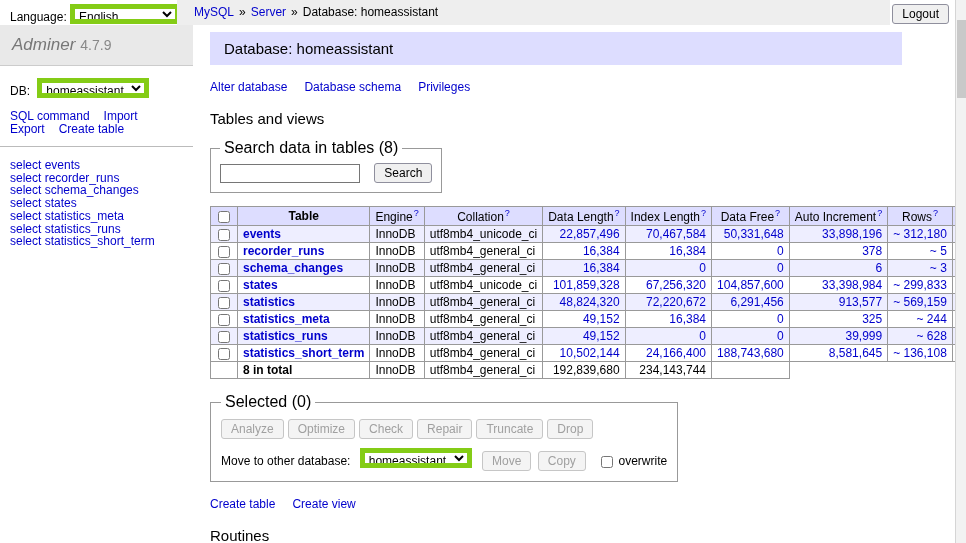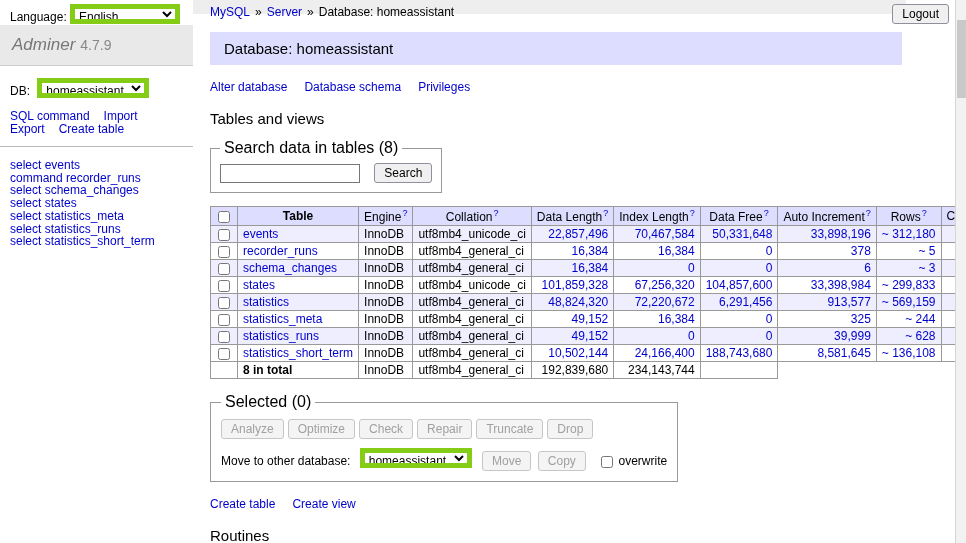--- a/index.html
+++ b/index.html
@@ -15,21 +15,21 @@
     background: #f0f0f0; border: 1px solid #8f8f9d; border-radius: 3px;
     padding: 2px 9px; color: #000; cursor: pointer;
   }
   button:disabled { color: #a0a0a0; border-color: #c6c6c6; background: #f4f4f4; }
   select { border: 5px solid #84cc16; background: #fff; height: 20px; }
 
   
   .lang-bar { position: absolute; left: 0; top: 0; width: 193px; height: 25px; padding: 4px 0 0 10px; background: #fff; }
   .lang-bar select { width: 110px; }
   .breadcrumb {
-    position: absolute; left: 193px; top: 0; width: 713px; height: 14px;
+    position: absolute; left: 177px; top: 0; width: 713px; height: 25px;
     background: #eee; line-height: 25px; padding-left: 17px; white-space: nowrap;
   }
   .breadcrumb .sep { color: #000; margin: 0 5px; }
   .logout-btn { position: absolute; top: 4px; right: 17px; }
 
   
   .sidebar { position: absolute; left: 0; top: 25px; width: 193px; bottom: 0; background: #fff; }
   .sidebar h1 {
     margin: 0; background: #e9e9e9; border-bottom: 1px solid #ccc;
     padding: 10px 12px; font-weight: normal; font-style: italic; color: #777; font-size: 17px;
@@ -61,21 +61,21 @@
 
   table { border-collapse: collapse; margin-top: 13px; }
   th, td { border: 1px solid #999; padding: 1px 5px; height: 15px; font-size: 12px; white-space: nowrap; }
   thead th { background: #ddddff; font-weight: normal; text-align: center; }
   thead th.col-table-h { font-weight: bold; }
   sup.help { font-size: 9px; color: #0000cc; margin-left: 1px; }
   tr.odd td { background: #eeeeff; }
   td.num { text-align: right; color: #0000cc; }
   tr.total td { background: #fff; }
   tr.total td.num { color: #000; }
-  td.name a { font-weight: normal; }
+  td.name a { font-weight: bold; }
   td.bold { font-weight: bold; }
   .c0 { width: 18px; text-align: center; }
   .c1 { min-width: 118px; }
   .c2 { min-width: 42px; }
   .c3 { min-width: 94px; }
   .c4 { min-width: 64px; }
   .c5 { min-width: 66px; }
   .c6 { min-width: 60px; }
   .c7 { min-width: 72px; }
   .c8 { min-width: 54px; }
@@ -114,21 +114,21 @@
         <option>homeassistant</option>
       </select>
     </p>
     <div id="side-links">
         <p class="side-links"><a>SQL command</a><a>Import</a></p>
         <p class="side-links"><a>Export</a><a>Create table</a></p>
       </div>
     <hr class="side-sep">
     <div class="table-links" id="table-links">
         <a>select events</a>
-        <a>command recorder_runs</a>
+        <a>select recorder_runs</a>
         <a>select schema_changes</a>
         <a>select states</a>
         <a>select statistics_meta</a>
         <a>select statistics_runs</a>
         <a>select statistics_short_term</a>
       </div>
   </div>
 </div>
 
 <div class="main">

